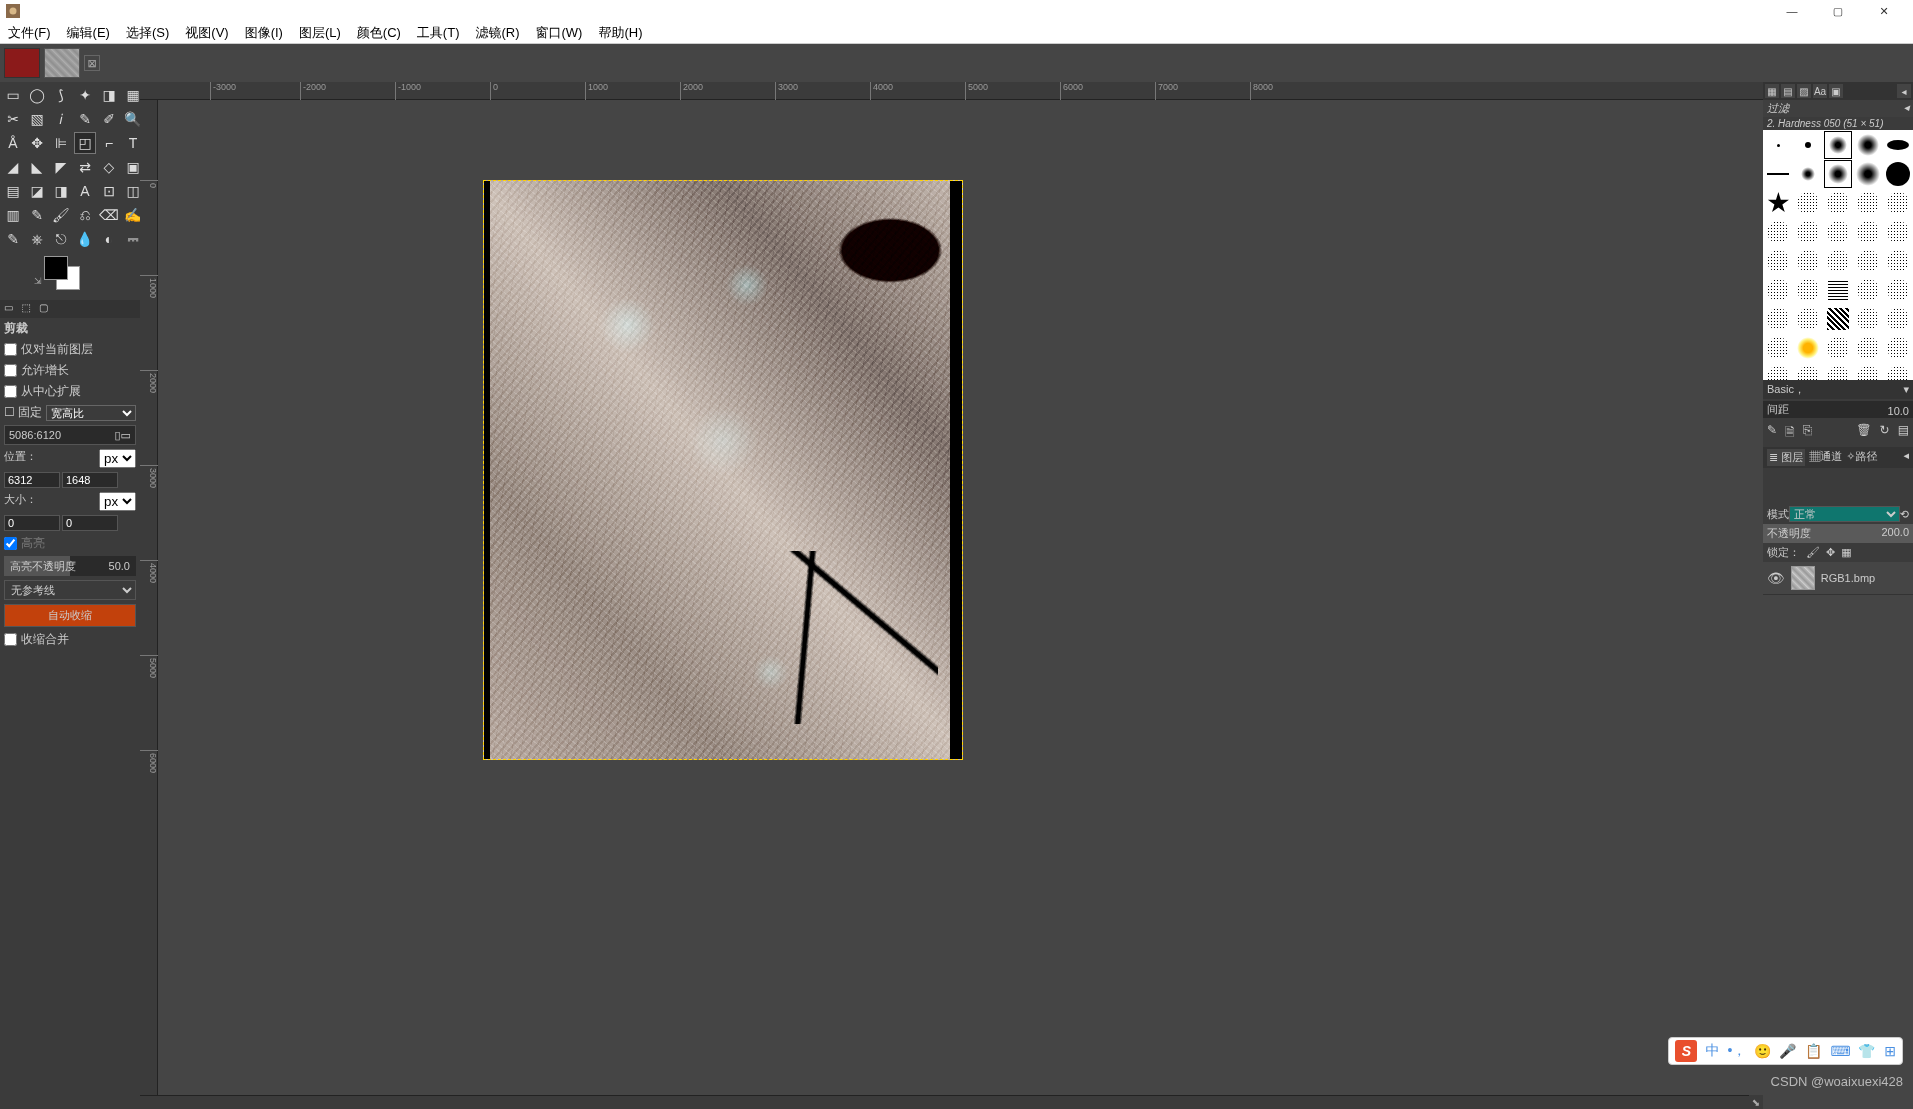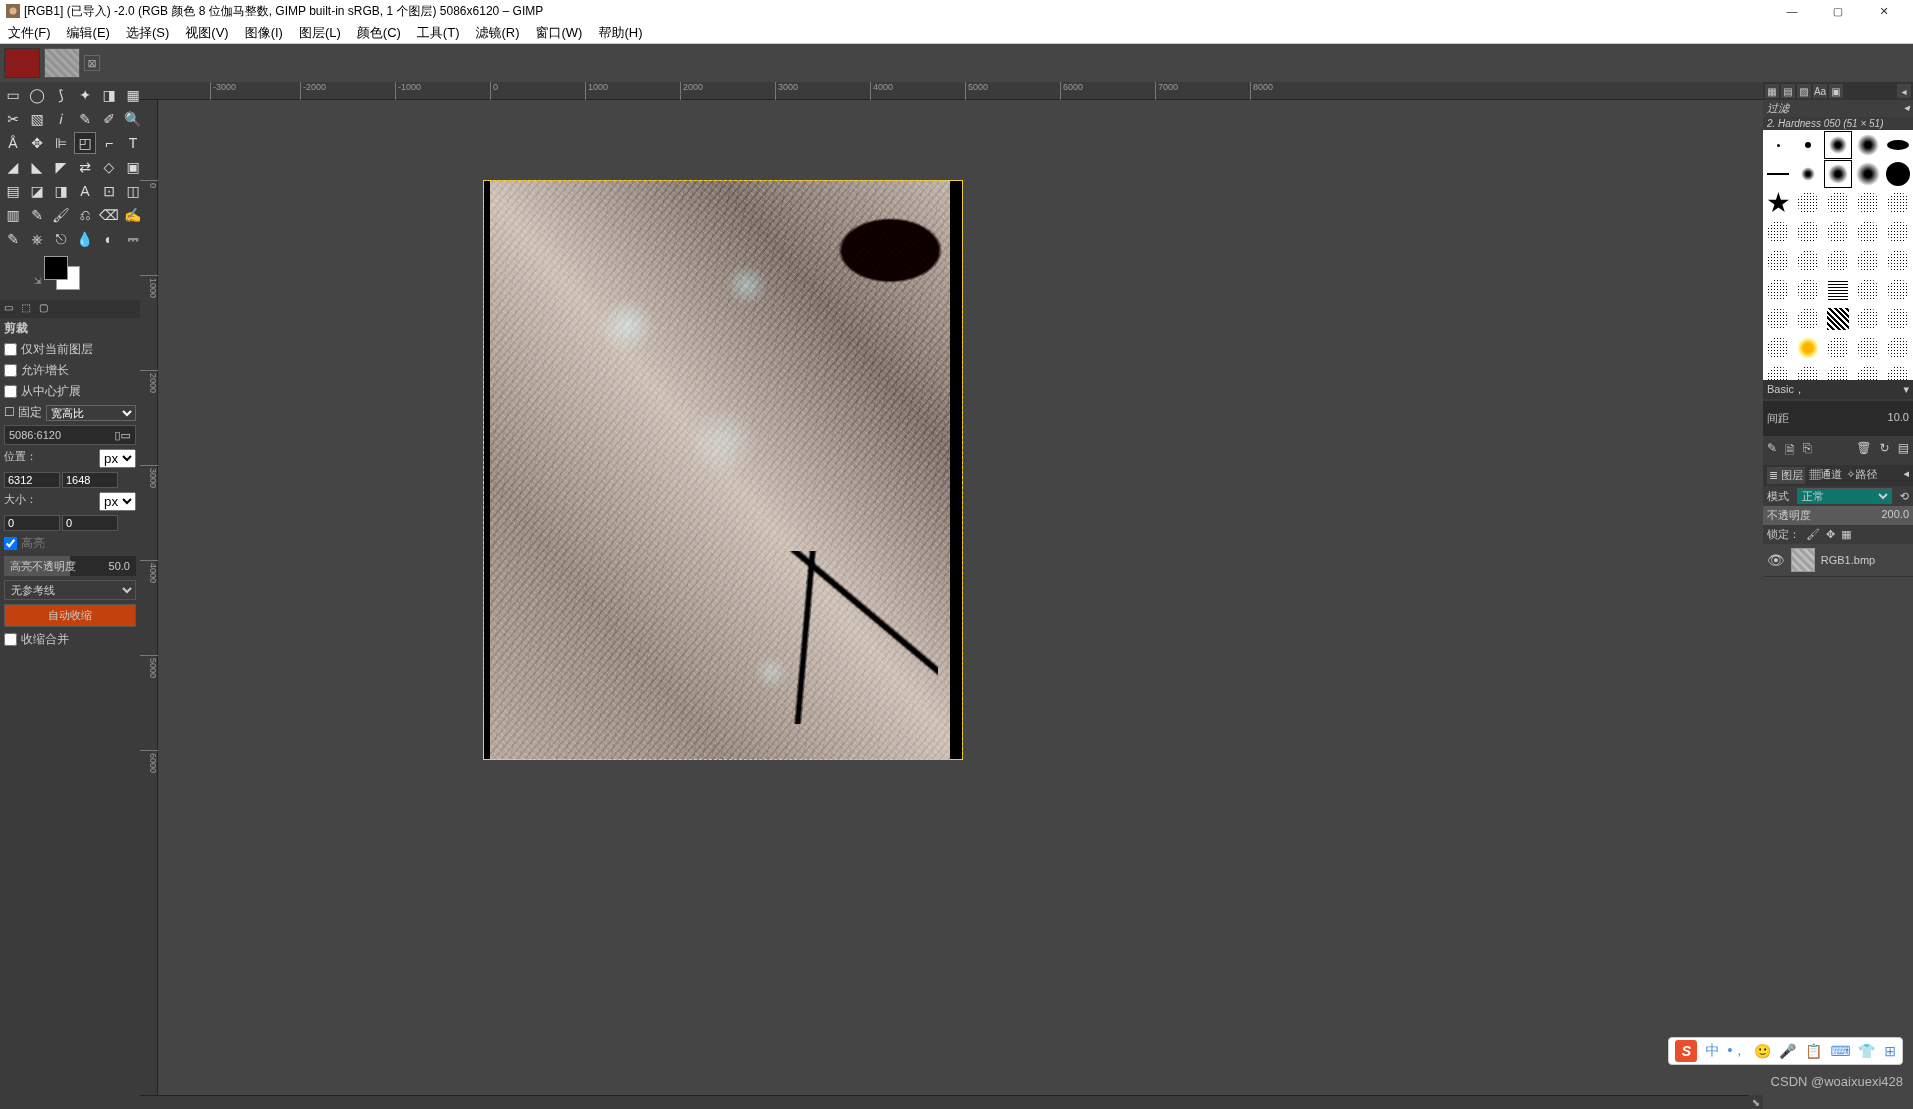--- a/index.html
+++ b/index.html
@@ -96,27 +96,27 @@
 .brush-grid .b span{ display:block;border-radius:50%;background:#000;}
 .brush-grid .b.sel{outline:1px solid #000;outline-offset:-1px;}
 .brush-grid .b.soft span{background:radial-gradient(circle,#000 20%,transparent 70%);}
 .brush-grid .b.star span{background:#000;clip-path:polygon(50% 0,61% 35%,98% 35%,68% 57%,79% 91%,50% 70%,21% 91%,32% 57%,2% 35%,39% 35%);border-radius:0;}
 .brush-grid .b.tex span{background:radial-gradient(circle,#000 1px,transparent 1px);background-size:3px 3px;border-radius:50%;}
 .brush-grid .b.glow span{background:radial-gradient(circle,#ffb300 30%,#fff176 55%,transparent 70%);}
 .brush-grid .b.diag span{background:repeating-linear-gradient(45deg,#000 0 2px,#fff 2px 4px);border-radius:0;}
 .brush-grid .b.line span{border-radius:0;height:2px!important;}
 .preset-row{ display:flex; background:#333; padding:2px 4px; align-items:center;}
 .preset-row span:first-child{flex:1;}
-.spacing-row{ display:flex; background:#2a2a2a; padding:10px 4px; margin:2px 0;}
+.spacing-row{ display:flex; background:#2a2a2a; padding:1px 4px; margin:2px 0;align-items:flex-end;}
 .spacing-row span:first-child{flex:1;}
 .iconrow{display:flex;gap:8px;padding:3px 4px;color:#ccc;font-size:12px;justify-content:flex-start;}
 .iconrow .r{margin-left:auto;}
 .layer-tabs{display:flex;gap:4px;padding:2px 4px;background:#333;font-size:11px;}
 .layer-tabs span.act{background:#454545;padding:1px 2px;text-align:right;}
-.mode-row{display:flex;padding:2px 4px;align-items:center;gap:8px;}
+.mode-row{display:flex;padding:2px 4px;align-items:center;gap:0;margin-top:36px;}
 .mode-row select{flex:1;background:#0f766e;color:#ccc;border:1px solid #555;font-size:11px;}
 .opac-row{display:flex;background:#2a2a2a;padding:2px 4px;position:relative;}
 .opac-row .fill{position:absolute;inset:0;background:#5a5a5a;}
 .opac-row span{position:relative;}
 .opac-row .r{margin-left:auto;}
 .lock-row{display:flex;gap:6px;padding:2px 4px;align-items:center;font-size:11px;}
 .layers-list{flex:1;background:#454545;}
 .layer-item{display:flex;align-items:center;gap:6px;padding:4px;border-bottom:1px solid #333;}
 .layer-item .eye{font-size:14px;}
 .layer-item .thumb{width:24px;height:24px;background:#ccc;border:1px solid #999;
@@ -129,21 +129,20 @@
 </head>
 <body>
 
 <div class="titlebar">
   <span class="icon">
     <svg viewBox="0 0 16 16">
         <rect width="16" height="16" fill="#8a6a4a"></rect>
         <circle cx="8" cy="8" r="4" fill="#d8b888"></circle>
       </svg>
   </span>
-  <span>[RGB1] (已导入) -2.0 (RGB 颜色 8 位伽马整数, GIMP built-in sRGB, 1 个图层) 5086x6120 – GIMP</span>
   <span class="spacer"></span>
   <span class="btn">—</span>
   <span class="btn">▢</span>
   <span class="btn">✕</span>
 </div>
 
 <div class="menubar">
   <span class="item">文件(F)</span>
   <span class="item">编辑(E)</span>
   <span class="item">选择(S)</span>

